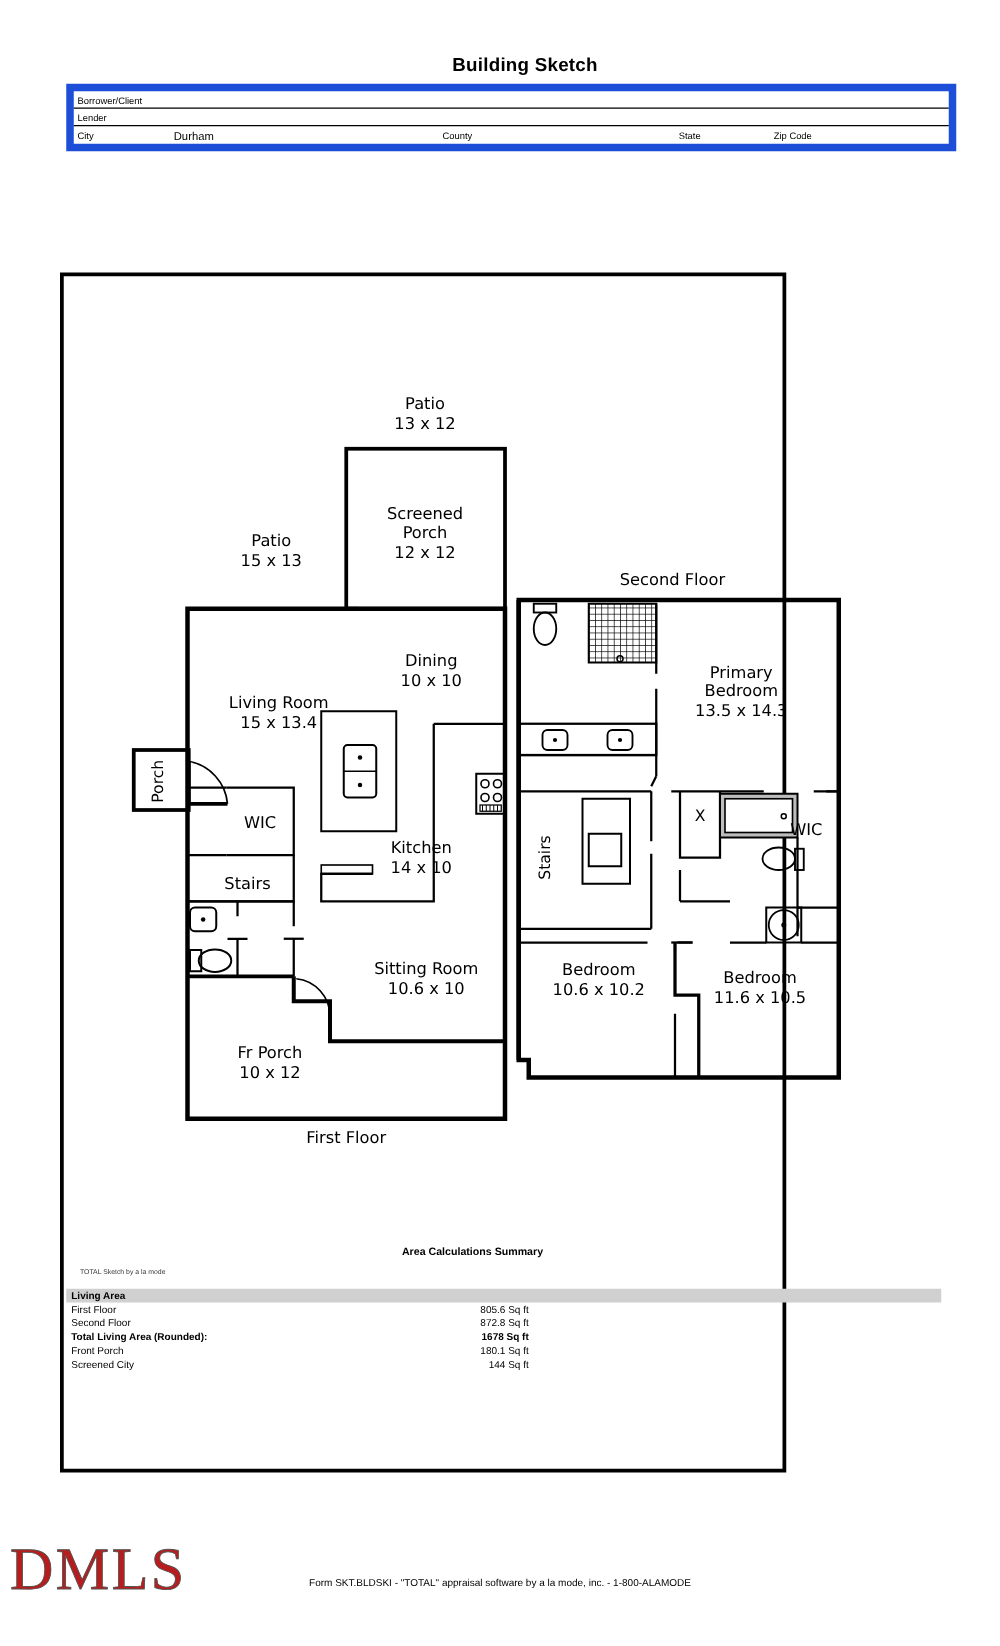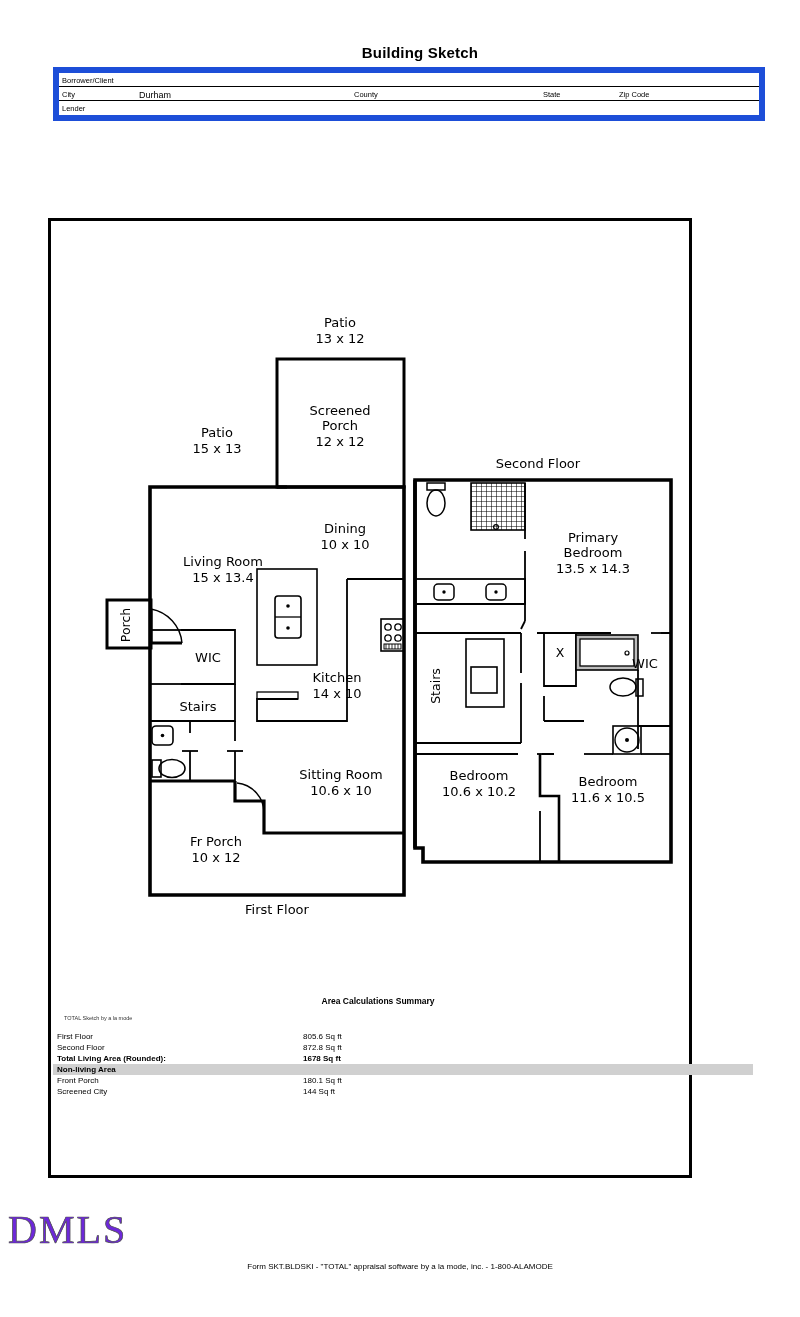--- a/index.html
+++ b/index.html
@@ -60,21 +60,21 @@
     font-size: 9px;
     line-height: 10px;
     white-space: nowrap;
   }
 
   
   .sketch-frame {
     position: absolute;
     left: 48px;
     top: 218px;
-    width: 644px;
+    width: 581px;
     height: 960px;
     border: 3px solid #000;
     box-sizing: border-box;
     background: #fff;
   }
 
   .plan-canvas {
     position: absolute;
     left: 0;
     top: 0;
@@ -122,40 +122,40 @@
     height: 11px;
     line-height: 11px;
     padding-left: 4px;
     font-size: 8px;
   }
   .acs-line.total { font-weight: bold; }
   .acs-val {
     position: absolute;
     left: 250px;
     width: 120px;
-    text-align: left;
+    text-align: right;
   }
 
   
   .footer-form {
     position: absolute;
     left: 0;
     top: 1262px;
     width: 800px;
     text-align: center;
     font-size: 8px;
   }
   .dmls-logo {
     position: absolute;
     left: 8px;
-    top: 1208px;
-    font-size: 40px;
+    top: 1234px;
+    font-size: 48px;
     letter-spacing: 2px;
     font-family: "Liberation Serif", serif;
-    color: #6d28d9;
+    color: #b91c1c;
     -webkit-text-stroke: 0.7px #555;
     text-shadow: 0 0 0 #888;
     line-height: 44px;
     font-weight: 300;
   }
 
   
   svg text {
     font-family: "DejaVu Sans", sans-serif;
     fill: #000;
@@ -165,35 +165,35 @@
   .floor-label { font-size: 13px; text-anchor: middle; }
 </style>
 </head>
 <body>
 
 <div class="doc-title">Building Sketch</div>
 
 <div class="hdr-table">
   <div class="hdr-row">
     <span class="hdr-lbl" style="left:3px;">Borrower/Client</span>
+    <span class="hdr-val" style="left:85px;"></span>
+  </div>
+  <div class="hdr-row">
+    <span class="hdr-lbl" style="left:3px;">Lender</span>
     <span class="hdr-val" style="left:85px;"></span>
   </div>
   <div class="hdr-row">
     <span class="hdr-lbl" style="left:3px;">City</span>
     <span class="hdr-val" style="left:80px;">Durham</span>
     <span class="hdr-lbl" style="left:295px;">County</span>
     <span class="hdr-val" style="left:345px;"></span>
     <span class="hdr-lbl" style="left:484px;">State</span>
     <span class="hdr-val" style="left:520px;"></span>
     <span class="hdr-lbl" style="left:560px;">Zip Code</span>
     <span class="hdr-val" style="left:605px;"></span>
-  </div>
-  <div class="hdr-row">
-    <span class="hdr-lbl" style="left:3px;">Lender</span>
-    <span class="hdr-val" style="left:85px;"></span>
   </div>
 </div>
 
 <div class="sketch-frame">
   <svg class="plan-canvas" viewBox="0 0 704 960" width="704" height="960">
 
     <g>
 
       <g>
         <rect x="226" y="138" width="127" height="128" fill="none" stroke="#000" stroke-width="3"></rect>
@@ -401,37 +401,37 @@
       <text class="rm-small" x="389" y="465" transform="rotate(-90 389 465)">Stairs</text>
       <text class="rm-small" x="509" y="436">X</text>
     </g>
   </svg>
 </div>
 
 <div class="total-sketch-note">TOTAL Sketch by a la mode</div>
 <div class="acs-title">Area Calculations Summary</div>
 
 <div class="acs-wrap">
+  <div class="acs-section">Living Area</div>
 
   <div class="acs-line">
     <span>First Floor</span>
     <span class="acs-val">805.6 Sq ft</span>
   </div>
 
   <div class="acs-line">
     <span>Second Floor</span>
     <span class="acs-val">872.8 Sq ft</span>
   </div>
 
   <div class="acs-line total">
     <span>Total Living Area (Rounded):</span>
     <span class="acs-val">1678 Sq ft</span>
   </div>
 
-  <div class="acs-section">Non-living Area</div>
 
   <div class="acs-line">
     <span>Front Porch</span>
     <span class="acs-val">180.1 Sq ft</span>
   </div>
 
 
   <div class="acs-line">
     <span>Screened City</span>
     <span class="acs-val">144 Sq ft</span>

